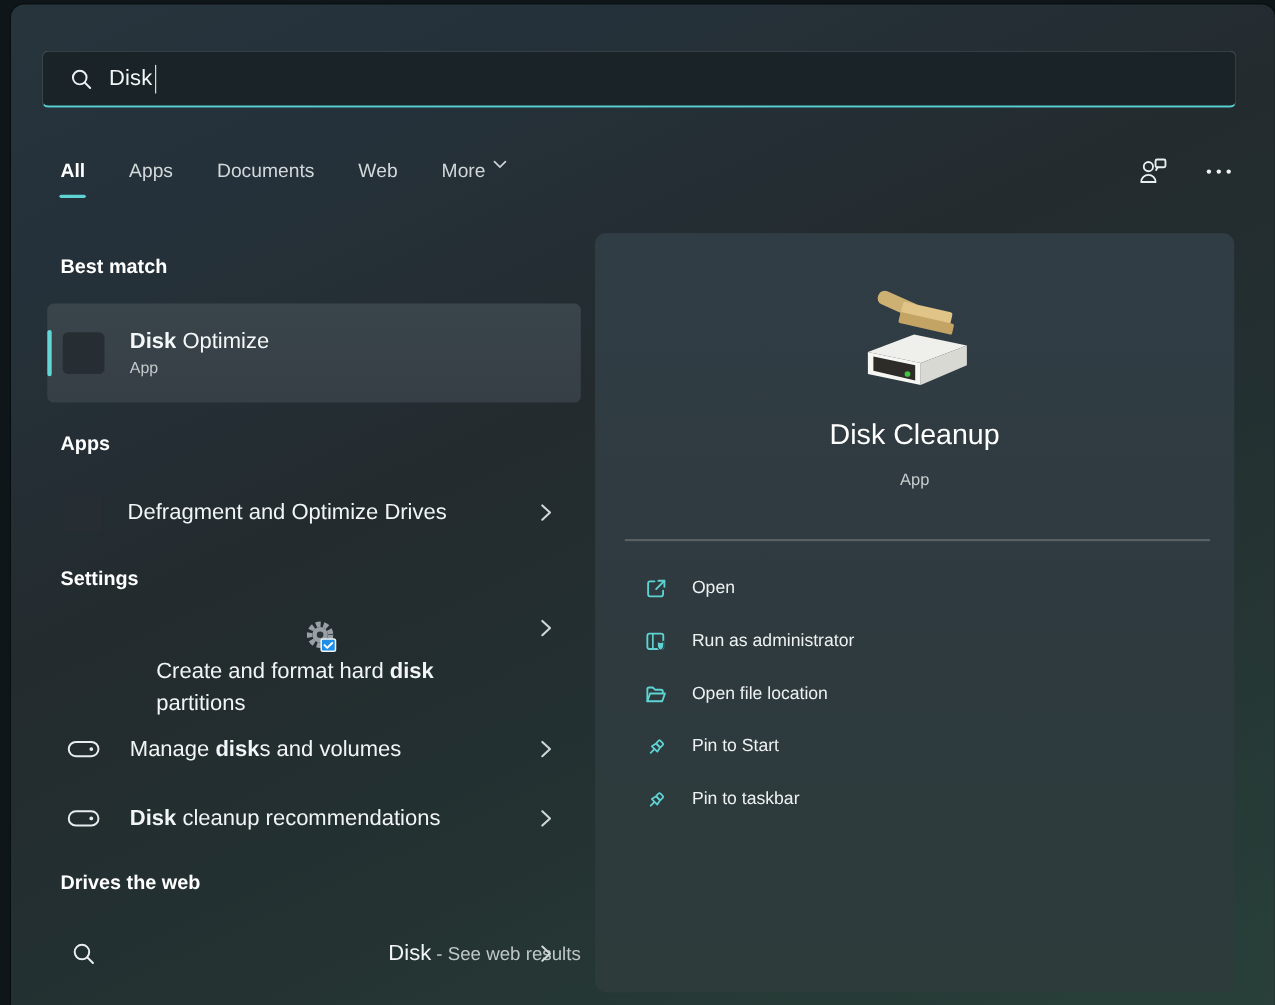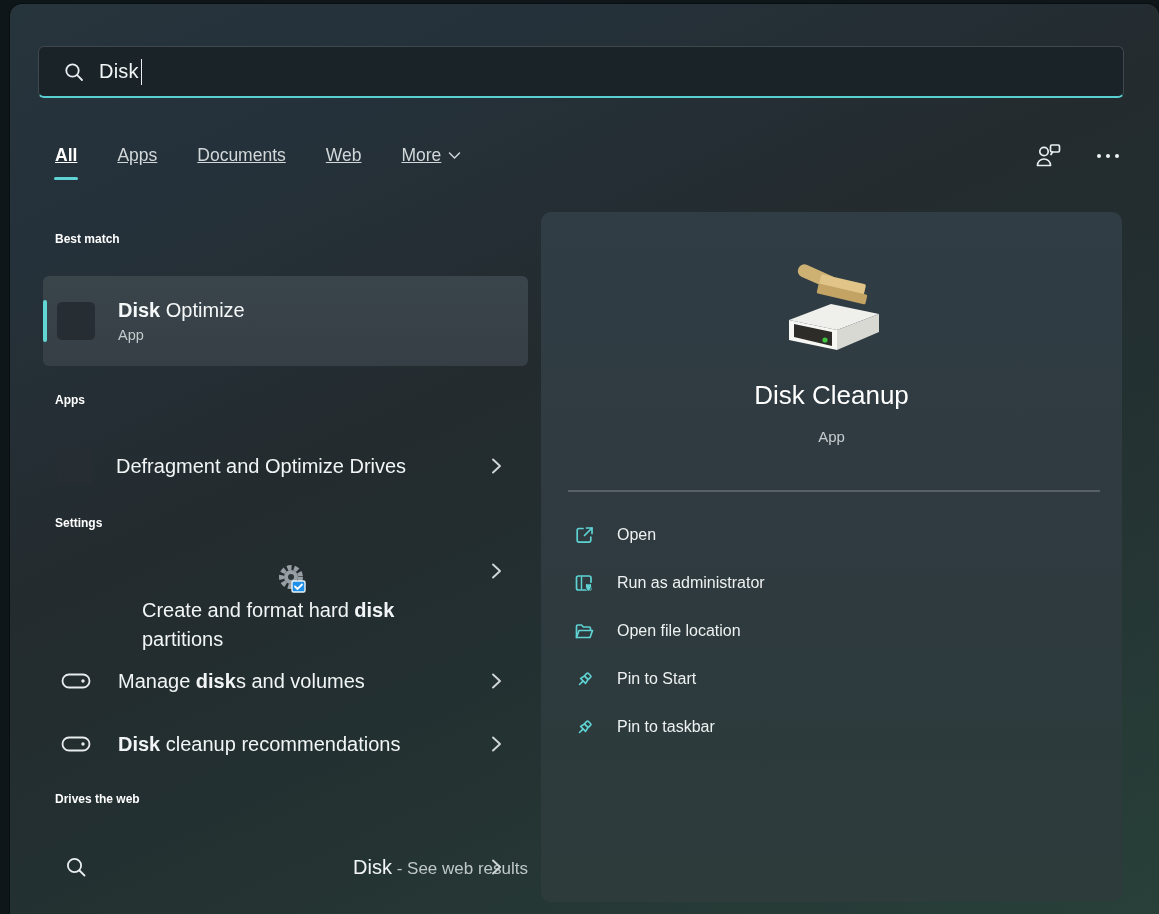--- a/index.html
+++ b/index.html
@@ -17,30 +17,30 @@
   .searchbox { position:absolute; left:28px; top:42px; width:1086px; height:52px;
     background:#1a2327; border:1px solid #3e484d; border-bottom:2px solid #58d0d2;
     border-radius:6px; display:flex; align-items:center; padding-left:24px; }
   .searchbox .q { color:#f2f6f6; font-size:20px; margin-left:14px; letter-spacing:.2px; }
   .caret { display:inline-block; width:1.5px; height:26px; background:#e9eef0;
     margin-left:2px; vertical-align:-6px; }
 
   
   .tabs { position:absolute; left:45px; top:141px; display:flex; gap:40px; align-items:flex-start; }
   .tab { position:relative; color:#d2d8da; font-size:17.5px; padding-bottom:14px; cursor:default;
-    display:flex; align-items:center; gap:7px;text-decoration:underline; }
+    display:flex; align-items:flex-start; gap:7px; }
   .tab.active { color:#ffffff; font-weight:700; }
   .tab.active .pill { position:absolute; left:50%; transform:translateX(-50%);
     bottom:0; width:24px; height:3.5px; border-radius:2px; background:#5fd3d3; display:block; }
   .topicons { position:absolute; top:138px; right:40px; display:flex; align-items:center; gap:34px; }
   .dots { display:flex; gap:5px; }
   .dots i { width:4px; height:4px; border-radius:50%; background:#eef2f2; }
 
   
-  .heading { position:absolute; left:45px; color:#ffffff; font-size:12px; font-weight:700; }
+  .heading { position:absolute; left:45px; color:#ffffff; font-size:18px; font-weight:700; }
   .row { position:absolute; left:33px; width:485px; display:flex; align-items:center; border-radius:6px; }
   .row .chev { position:absolute; right:26px; }
   .bestrow { height:90px; background:linear-gradient(180deg,#3a444b,#353f45); }
   .accentbar { position:absolute; left:0; top:50%; transform:translateY(-50%);
     width:4px; height:42px; border-radius:2px; background:#62d5d5; }
   .tile { width:38px; height:38px; border-radius:5px; background:#272e33; flex:0 0 auto; }
   .row .txt { margin-left:23px; color:#f2f5f5; font-size:20px; }
   .row .txt .dim { color:#bfc7c9; font-size:17px; }
   .best-txt { margin-left:23px; }
   .best-title { color:#f5f8f8; font-size:20px; }
@@ -51,21 +51,21 @@
   
   .panel { position:absolute; left:531px; top:208px; width:581px; height:690px;
     border-radius:10px; background:linear-gradient(180deg,#313d45 0%,#2e3a3e 55%,#2d3b3b 100%); }
   .panel .bigicon { position:absolute; left:50%; top:50px; transform:translateX(-50%); }
   .panel .ptitle { position:absolute; top:168px; width:100%; text-align:center;
     color:#ffffff; font-size:26px; }
   .panel .psub { position:absolute; top:216px; width:100%; text-align:center;
     color:#c7cdcf; font-size:15px; }
   .panel .divider { position:absolute; top:278px; left:27px; right:22px; height:1.5px; background:#596064; }
   .actions { position:absolute; top:299px; left:0; right:0; }
-  .action { height:48px; display:flex; align-items:center; padding-left:33px; }
+  .action { height:48px; display:flex; align-items:center; padding-left:45px; }
   .action .alabel { margin-left:22px; color:#eef1f1; font-size:16px; }
 
   svg { display:block; }
 </style>
 </head>
 <body>
 
 <div id="stage">
   <div class="win">
 

